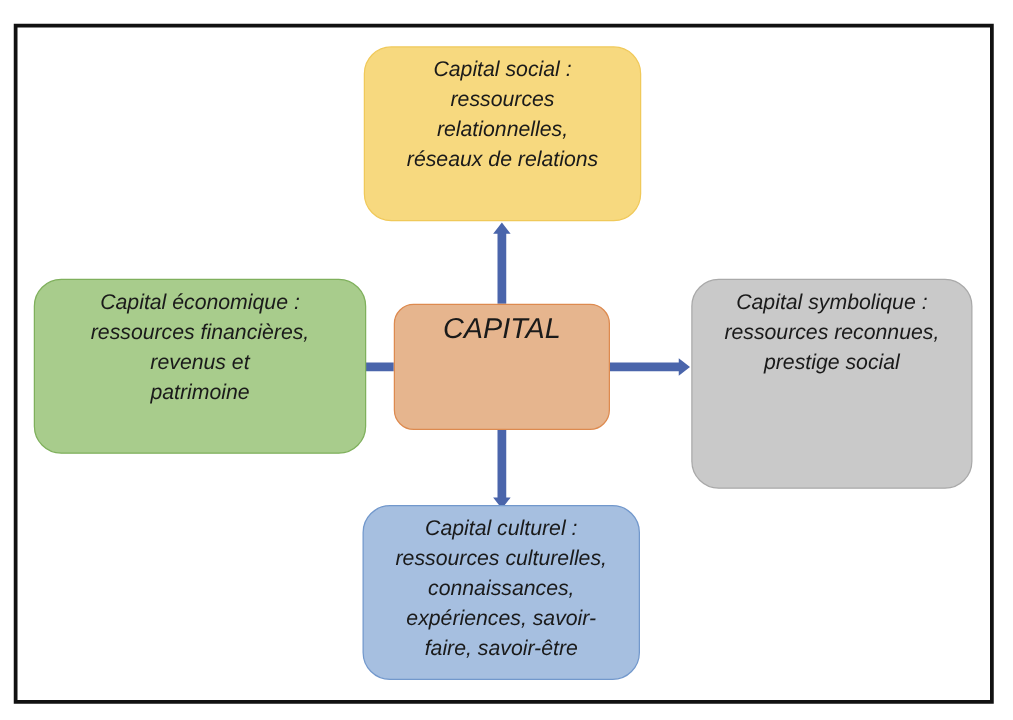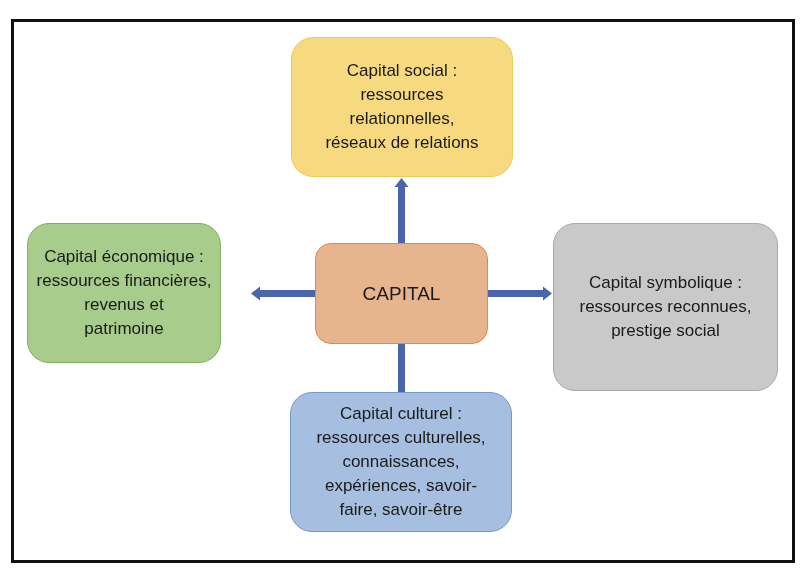--- a/index.html
+++ b/index.html
@@ -1,28 +1,28 @@
 <!DOCTYPE html>
 <html><head>
 <meta charset="utf-8">
 <style>
   html, body { margin: 0; padding: 0; background: #ffffff; }
   body { width: 810px; height: 576px; position: relative; overflow: hidden;
          font-family: "Liberation Sans", "DejaVu Sans", sans-serif; color: #1a1a1a; }
   .frame { position: absolute; left: 11px; top: 19px; width: 778px; height: 538px;
            border: 3px solid #111111; box-sizing: content-box; }
   .box { position: absolute; box-sizing: border-box; border-radius: 22px;
-         display: flex; align-items: center; justify-content: center; text-align: center;
-         font-size: 17px; line-height: 24px; padding: 6px 8px; border: 1.5px solid; }
+         display: flex; align-items: flex-start; justify-content: center; text-align: center;
+         font-size: 17px; line-height: 24px; padding: 6px 8px; border: 1.5px solid; font-style: italic; }
   .box .txt { white-space: pre-line; }
   #box-social    { left: 291px; top: 37px;  width: 222px; height: 140px; }
-  #box-economic  { left: 27px;  top: 223px; width: 194px; height: 140px; }
+  #box-economic  { left: 27px;  top: 223px; width: 266px; height: 140px; }
   #box-symbolic  { left: 553px; top: 223px; width: 225px; height: 168px; }
-  #box-cultural  { left: 290px; top: 392px; width: 222px; height: 140px; }
-  #box-center    { left: 315px; top: 243px; width: 173px; height: 101px; border-radius: 16px; font-size: 19px; }
+  #box-cultural  { left: 290px; top: 404px; width: 222px; height: 140px; }
+  #box-center    { left: 315px; top: 243px; width: 173px; height: 101px; border-radius: 16px; font-size: 23px; }
   svg.arrows { position: absolute; left: 0; top: 0; width: 810px; height: 576px; pointer-events: none; }
 </style>
 </head>
 <body>
 
 <div class="frame" style="border-color: rgb(17, 17, 17);"></div>
 
 <svg class="arrows" xmlns="http://www.w3.org/2000/svg">
   <g id="arrow-group">
       <polygon points="405,243 405,187 408.5,187 401.5,178 394.5,187 398,187 398,243" fill="#4a65ab"></polygon>

